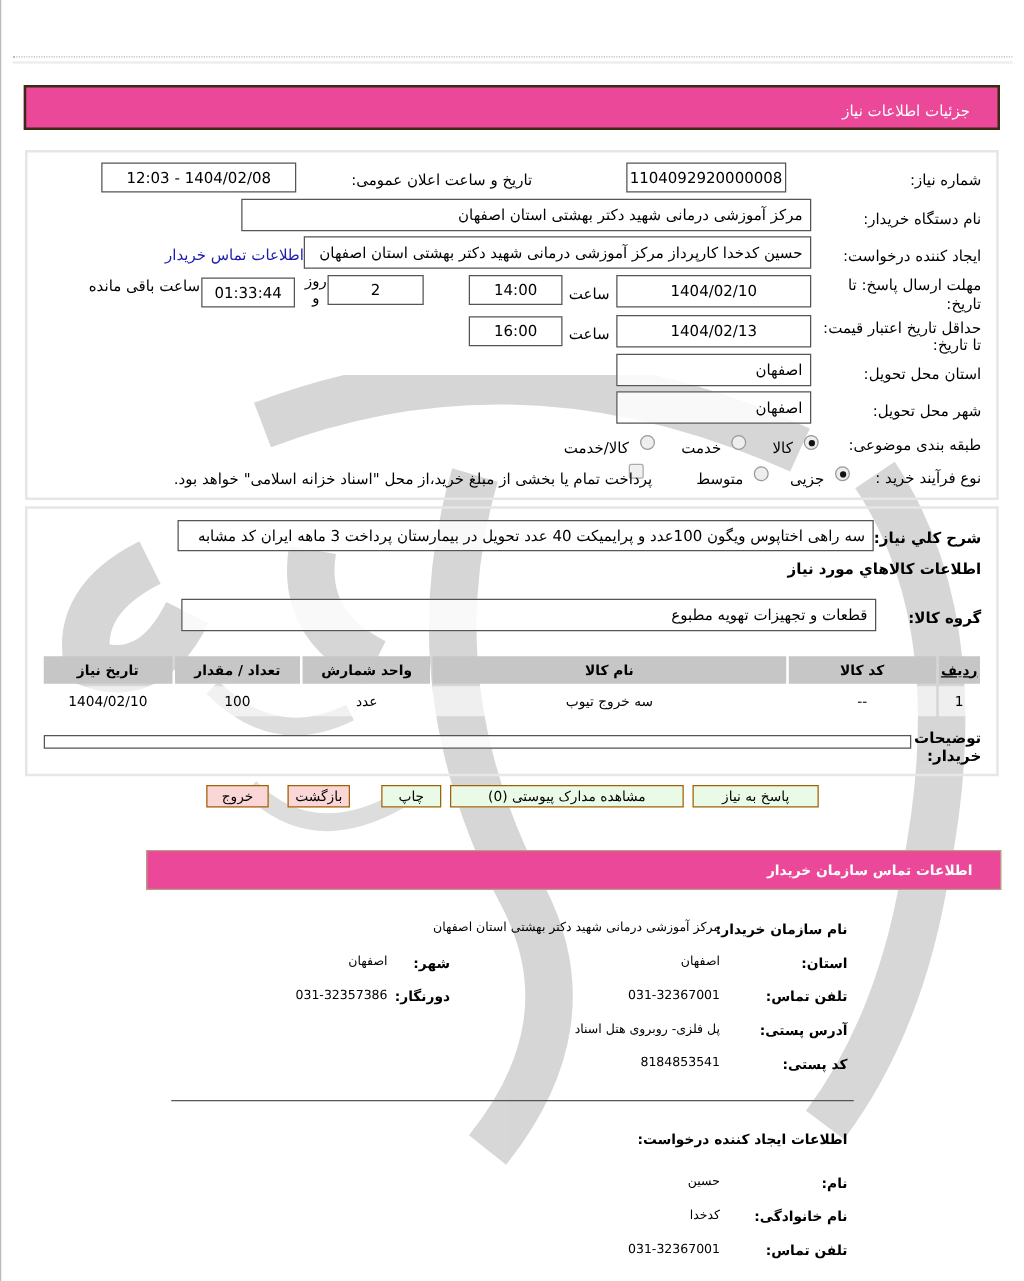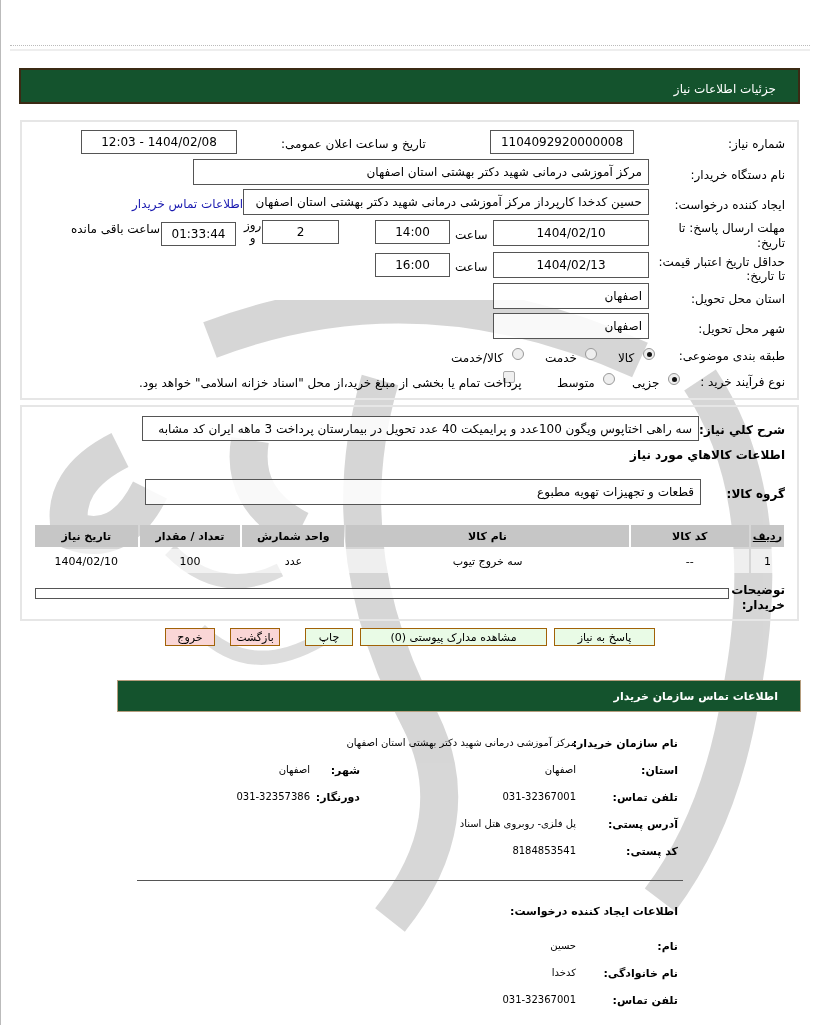--- a/index.html
+++ b/index.html
@@ -2,21 +2,21 @@
 <html><head>
 <meta charset="utf-8">
 <style>
   html, body { margin:0; padding:0; background:#fff; }
   body { width:819px; height:1025px; position:relative; overflow:hidden;
          font-family:"DejaVu Sans", sans-serif; font-size:12px; color:#000; direction:rtl; }
   .abs { position:absolute; }
   .topline { left:10px; top:45px; width:800px; height:3px;
              border-top:1px dotted #bbb; border-bottom:2px solid #eee; }
   .left-edge { left:0; top:0; width:1px; height:1025px; background:#bbb; }
-  .hdr { background:#14532d; color:#fff; border:2px solid #3b2a14; box-sizing:border-box; }
+  .hdr { background:#ec4899; color:#fff; border:2px solid #3b2a14; box-sizing:border-box; }
   .hdr span { position:absolute; right:22px; top:12px; font-size:12px; }
   .panel { border:2px solid #e6e6e6; box-sizing:border-box; background:transparent; }
   .lbl { font-size:12px; white-space:nowrap; }
   .box { border:1px solid #555; background:rgba(255,255,255,0.85); box-sizing:border-box;
          font-size:12px; white-space:nowrap; overflow:hidden; padding:0 6px; display:flex; align-items:center; }
   .box.ctr { justify-content:center; }
   .radio { width:12px; height:12px; border-radius:50%; border:1px solid #999; background:#eee; box-sizing:border-box; }
   .radio.on::after { content:""; position:absolute; left:3px; top:3px; width:5px; height:5px; border-radius:50%; background:#111; }
   .chk { width:12px; height:12px; border:1px solid #aaa; background:#f0f0f0; box-sizing:border-box; border-radius:2px; }
   .link { color:#1a1ab0; }
@@ -51,21 +51,21 @@
 <div class="abs left-edge"></div>
 <div class="abs topline"></div>
 
 <div class="abs hdr" style="left:19px;top:68px;width:781px;height:36px;">
   <span>جزئیات اطلاعات نیاز</span>
 </div>
 
 <div class="abs panel" style="left:20px;top:120px;width:779px;height:280px;"></div>
 
 <div class="abs lbl" style="right:34px;top:137px;">شماره نیاز:</div>
-<div class="abs box ctr" style="left:490px;top:130px;width:144px;height:24px;">1104092920000008</div>
+<div class="abs box ctr" style="left:501px;top:130px;width:128px;height:24px;">1104092920000008</div>
 <div class="abs lbl" style="left:242px;top:137px;margin-left:39px;">تاریخ و ساعت اعلان عمومی:</div>
 <div class="abs box ctr" style="left:81px;top:130px;width:156px;height:24px;">1404/02/08 - 12:03</div>
 
 <div class="abs lbl" style="right:34px;top:168px;">نام دستگاه خریدار:</div>
 <div class="abs box" style="left:193px;top:159px;width:456px;height:26px;">مرکز آموزشی درمانی شهید دکتر بهشتی استان اصفهان</div>
 
 <div class="abs lbl" style="right:34px;top:198px;">ایجاد کننده درخواست:</div>
 <div class="abs box" style="left:243px;top:189px;width:406px;height:26px;">حسین کدخدا کارپرداز مرکز آموزشی درمانی شهید دکتر بهشتی استان اصفهان</div>
 <div class="abs lbl link" style="left:132px;top:197px;">اطلاعات تماس خریدار</div>
 

